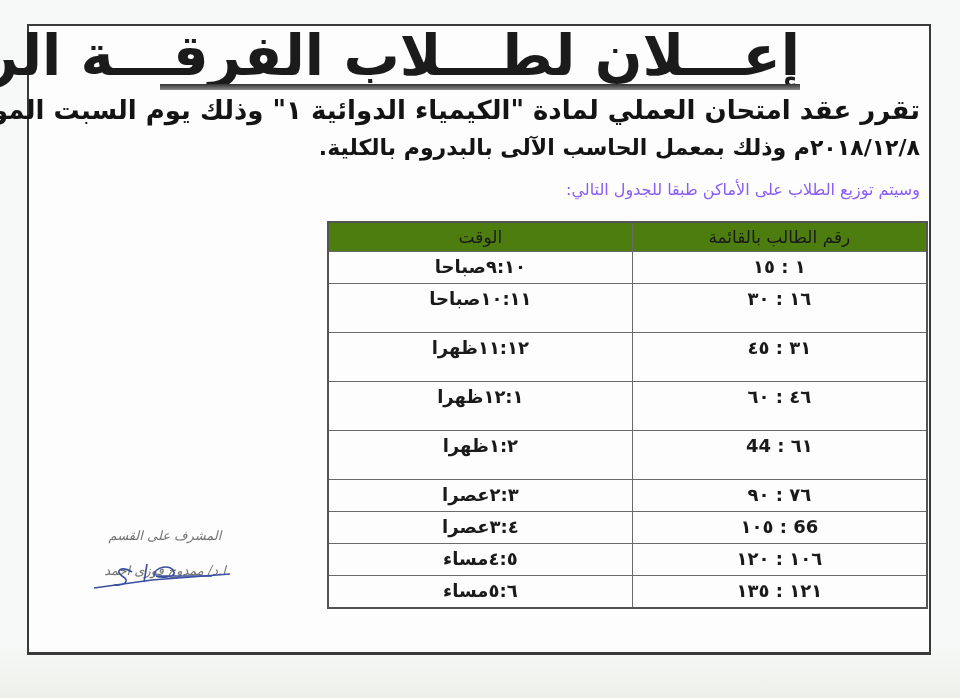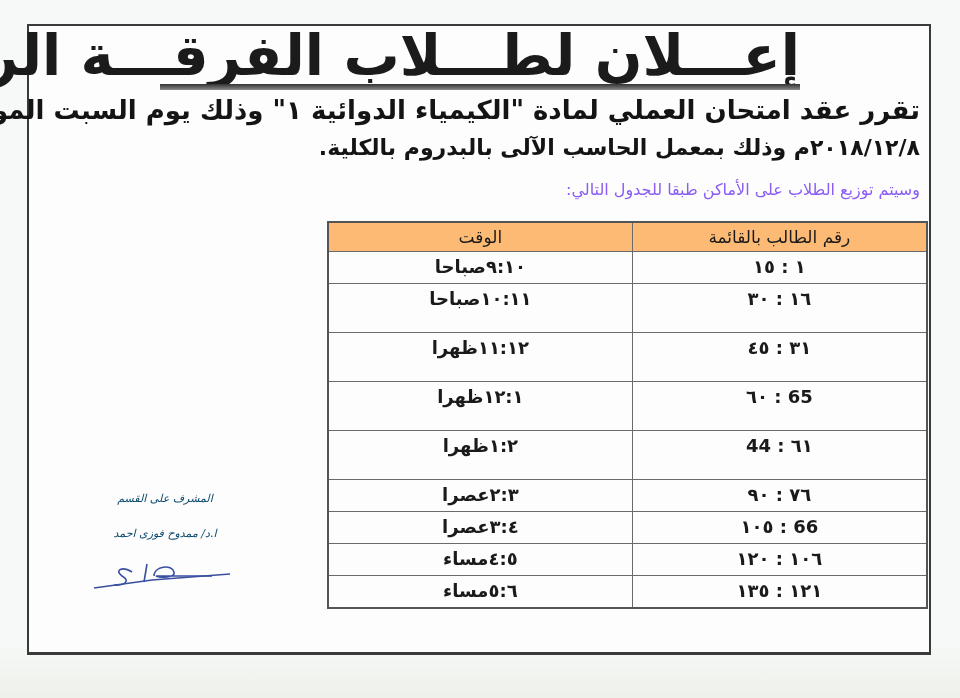--- a/index.html
+++ b/index.html
@@ -44,31 +44,32 @@
       position: absolute; left: 327px; top: 221px; width: 601px;
       border-collapse: collapse; direction: rtl;
       border: 2px solid #555;
     }
     table.schedule th, table.schedule td {
       border: 1px solid #6a6a6a;
       text-align: center; padding: 0;
       color: #1a1a1a;
     }
     table.schedule th {
-      background: #fdba74; height: 28px;
+      background: #4d7c0f; height: 28px;
       font-weight: normal; font-size: 17px;
     }
     table.schedule td { font-size: 18px; font-weight: bold; vertical-align: top; padding-top: 4px; }
     table.schedule td.c-range { width: 296px; letter-spacing: 2px; margin-top: 16px; }
     table.schedule td.c-time { width: 305px; margin-left: 16px; }
 
     .supervisor {
       position: absolute; left: 85px; width: 160px; text-align: center; direction: rtl;
-      font-family: "DejaVu Serif", serif; font-style: italic; color: #0c4a6e;
-      font-size: 11px;
+      font-family: "DejaVu Serif", serif; font-style: italic; color: #737373;
+      font-size: 13px;
+      margin-top: 36px;
     }
     .sup-title { top: 492px; }
     .sup-name { top: 527px; }
     .signature { position: absolute; left: 92px; top: 558px; width: 140px; height: 34px; }
   </style>
 </head>
 <body>
 
 <div class="page-bottom-shade"></div>
 
@@ -95,21 +96,21 @@
     </tr>
     <tr style="height:49px">
       <td class="c-range">١٦ : ٣٠</td>
       <td class="c-time">١٠:١١صباحا</td>
     </tr>
     <tr style="height:49px">
       <td class="c-range">٣١ : ٤٥</td>
       <td class="c-time">١١:١٢ظهرا</td>
     </tr>
     <tr style="height:49px">
-      <td class="c-range">65 : ٦٠</td>
+      <td class="c-range">٤٦ : ٦٠</td>
       <td class="c-time">١٢:١ظهرا</td>
     </tr>
     <tr style="height:49px">
       <td class="c-range">٦١ : 44</td>
       <td class="c-time">١:٢ظهرا</td>
     </tr>
     <tr style="height:32px">
       <td class="c-range">٧٦ : ٩٠</td>
       <td class="c-time">٢:٣عصرا</td>
     </tr>

